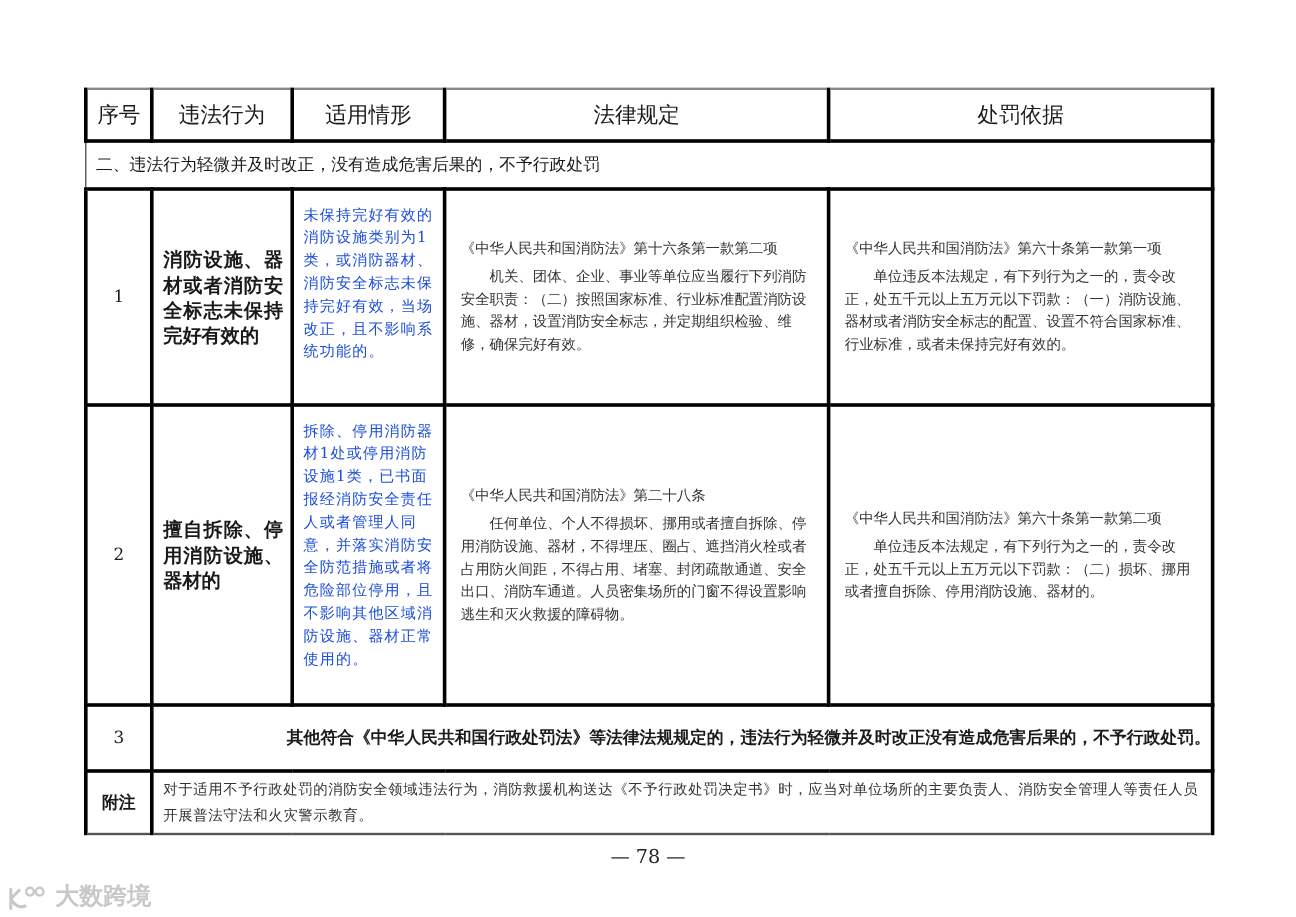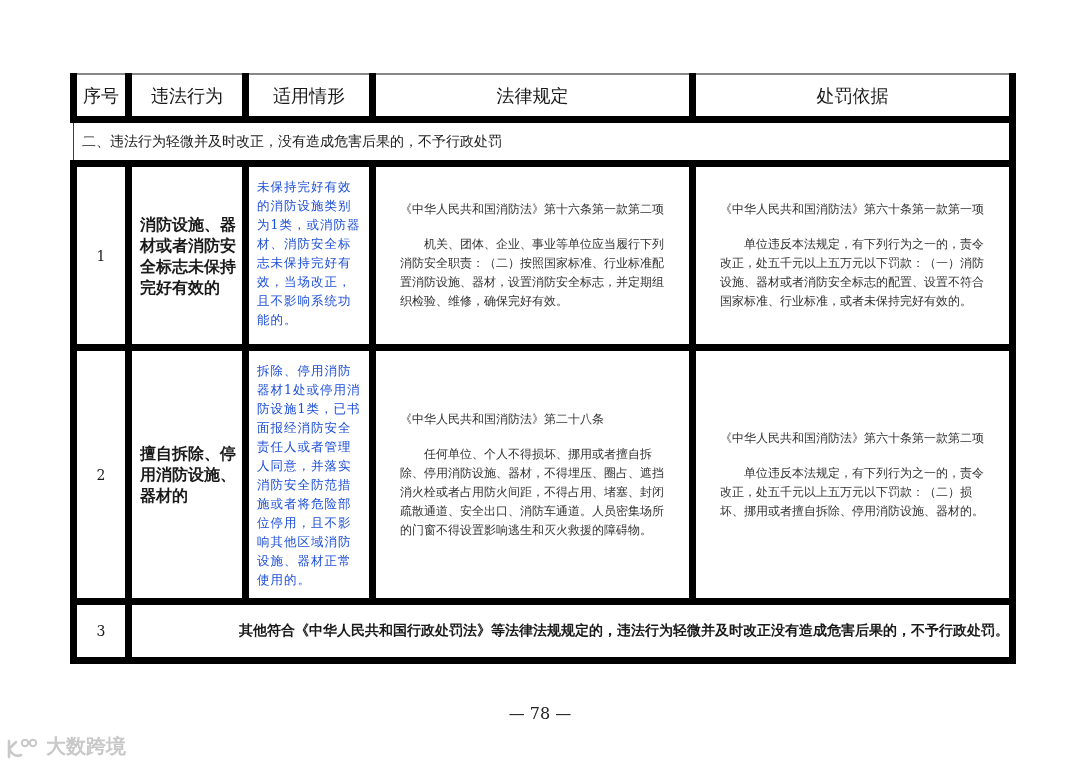--- a/index.html
+++ b/index.html
@@ -8,21 +8,21 @@
     font-family: "DejaVu Serif", "Liberation Serif", serif;
     color: #1a1a1a;
   }
   .page-table {
     position: absolute; left: 70px; top: 73px;
     width: 939px;
     border-collapse: collapse;
     table-layout: fixed;
   }
   .page-table td, .page-table th {
-    border: 7px solid #000000;
+    border: 3px solid #000000;
     padding: 0;
     vertical-align: middle;
   }
   .page-table tr.outer-top td, .page-table tr.outer-top th { border-top: 2px solid #888; }
   th {
     font-family: "DejaVu Sans", "Liberation Sans", sans-serif;
     font-weight: normal;
     font-size: 18px;
     height: 41px;
     text-align: center;
@@ -53,21 +53,21 @@
     letter-spacing: 1px;
     vertical-align: top !important;
   }
   .case-inner { padding-top: 10px; }
   .law {
     font-size: 12px;
     line-height: 19px;
     padding: 0 8px 0 8px !important;
     color: #333;
   }
-  .law p { margin: 16px; }
+  .law p { margin: 4px; }
   .law .indent { text-indent: 2em; }
   .row1 td { height: 177px; }
   .row2 td { height: 247px; }
   .row3 td { height: 52px; }
   .row3 .merged {
     font-family: "DejaVu Sans", "Liberation Sans", sans-serif;
     font-weight: bold;
     font-size: 14px;
     padding-left: 8px;
     text-align: right;
@@ -148,20 +148,24 @@
     </td>
     <td class="law">
       <p>《中华人民共和国消防法》第六十条第一款第二项</p>
       <p class="indent">单位违反本法规定，有下列行为之一的，责令改正，处五千元以上五万元以下罚款：（二）损坏、挪用或者擅自拆除、停用消防设施、器材的。</p>
     </td>
   </tr>
   <tr class="row3">
     <td class="num">3</td>
     <td class="merged" colspan="4">其他符合《中华人民共和国行政处罚法》等法律法规规定的，违法行为轻微并及时改正没有造成危害后果的，不予行政处罚。</td>
   </tr>
+  <tr class="row4">
+    <td class="note-label">附注</td>
+    <td class="note-text" colspan="4">对于适用不予行政处罚的消防安全领域违法行为，消防救援机构送达《不予行政处罚决定书》时，应当对单位场所的主要负责人、消防安全管理人等责任人员开展普法守法和火灾警示教育。</td>
+  </tr>
 </tbody>
   </table>
 
 <div class="page-number">— 78 —</div>
 
 <div class="watermark">
   <span>
     <svg width="36" height="22" viewBox="0 0 36 22">
       <path d="M3 3 L3 19 M3 11 L10 4 M3 11 Q8 20 15 17" stroke="#c8c8c8" stroke-width="2.5" fill="none" stroke-linecap="round"></path>
       <circle cx="19" cy="5" r="3.2" stroke="#c8c8c8" stroke-width="2" fill="none"></circle>

